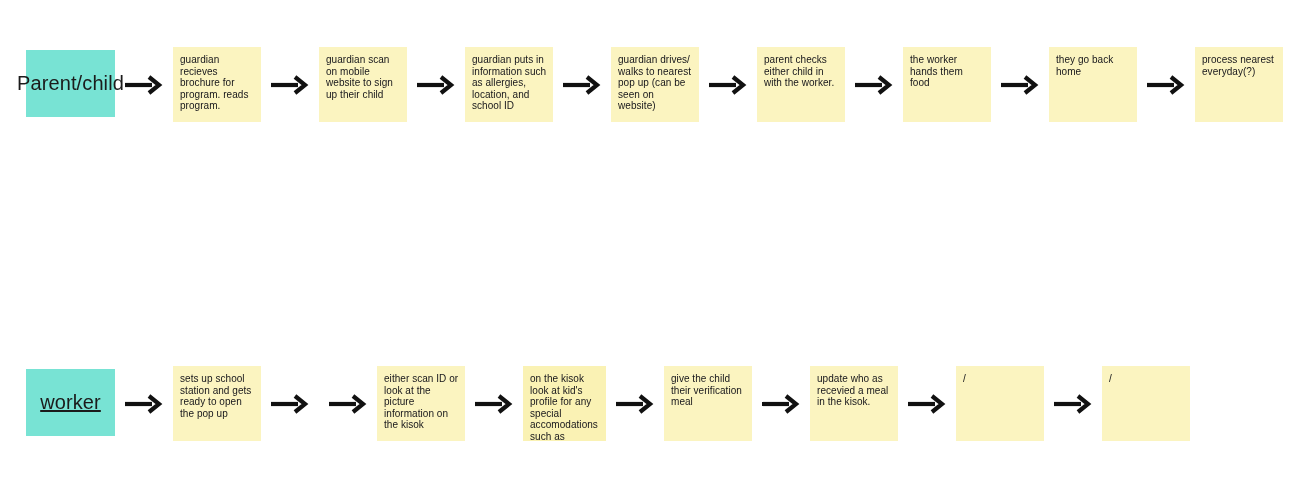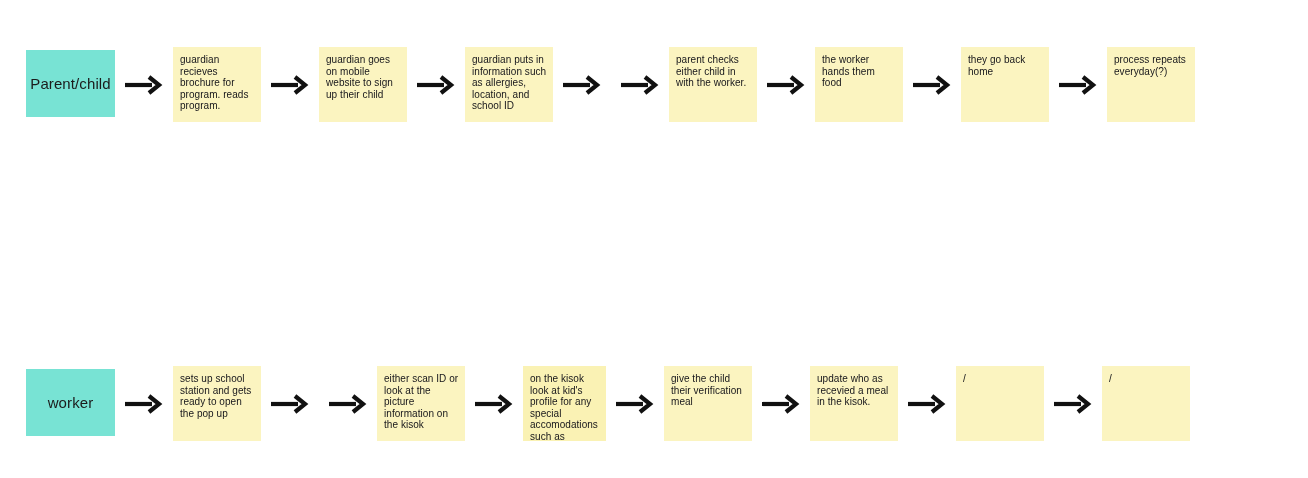--- a/index.html
+++ b/index.html
@@ -29,26 +29,26 @@
   #row-worker { top: 366px; }
 
   .lane-label {
     width: 89px;
     height: 67px;
     background: #78e3d4;
     display: flex;
     align-items: center;
     justify-content: center;
     color: #1b1b1b;
-    font-size: 15px;
+    font-size: 20px;
     letter-spacing: .1px;
     flex: 0 0 auto;
   }
   #row-parent .lane-label { margin-top: 3px; }
-  #row-worker .lane-label { margin-top: 3px; }
+  #row-worker .lane-label { margin-top: 3px; text-decoration: underline; }
 
   .lane-spacer { width: 26px; flex: 0 0 auto; }
 
   .arrow {
     width: 58px;
     height: 75px;
     flex: 0 0 auto;
     display: flex;
     align-items: center;
     justify-content: center;
@@ -91,36 +91,37 @@
       </svg>
     </div>
     <div class="note">guardian recieves brochure for program. reads program.</div>
 
     <div class="arrow">
       <svg width="40" height="20" viewBox="0 0 40 20" aria-hidden="true">
         <line x1="1" y1="10" x2="28" y2="10" stroke="#111111" stroke-width="4.2"></line>
         <polyline points="25,2 35,10 25,18" fill="none" stroke="#111111" stroke-width="4.2" stroke-linejoin="miter"></polyline>
       </svg>
     </div>
-    <div class="note">guardian goes on mobile website to sign up their child</div>
+    <div class="note">guardian scan on mobile website to sign up their child</div>
 
     <div class="arrow">
       <svg width="40" height="20" viewBox="0 0 40 20" aria-hidden="true">
         <line x1="1" y1="10" x2="28" y2="10" stroke="#111111" stroke-width="4.2"></line>
         <polyline points="25,2 35,10 25,18" fill="none" stroke="#111111" stroke-width="4.2" stroke-linejoin="miter"></polyline>
       </svg>
     </div>
     <div class="note">guardian puts in information such as allergies, location, and school ID</div>
 
     <div class="arrow">
       <svg width="40" height="20" viewBox="0 0 40 20" aria-hidden="true">
         <line x1="1" y1="10" x2="28" y2="10" stroke="#111111" stroke-width="4.2"></line>
         <polyline points="25,2 35,10 25,18" fill="none" stroke="#111111" stroke-width="4.2" stroke-linejoin="miter"></polyline>
       </svg>
     </div>
+    <div class="note">guardian drives/ walks to nearest pop up (can be seen on website)</div>
 
     <div class="arrow">
       <svg width="40" height="20" viewBox="0 0 40 20" aria-hidden="true">
         <line x1="1" y1="10" x2="28" y2="10" stroke="#111111" stroke-width="4.2"></line>
         <polyline points="25,2 35,10 25,18" fill="none" stroke="#111111" stroke-width="4.2" stroke-linejoin="miter"></polyline>
       </svg>
     </div>
     <div class="note">parent checks either child in with the worker.</div>
 
     <div class="arrow">
@@ -138,21 +139,21 @@
       </svg>
     </div>
     <div class="note">they go back home</div>
 
     <div class="arrow">
       <svg width="40" height="20" viewBox="0 0 40 20" aria-hidden="true">
         <line x1="1" y1="10" x2="28" y2="10" stroke="#111111" stroke-width="4.2"></line>
         <polyline points="25,2 35,10 25,18" fill="none" stroke="#111111" stroke-width="4.2" stroke-linejoin="miter"></polyline>
       </svg>
     </div>
-    <div class="note">process repeats everyday(?)</div>
+    <div class="note">process nearest everyday(?)</div>
   </div>
 
   <div class="row" id="row-worker">
     <div class="lane-spacer"></div>
 
     <div class="lane-label">
       <span>worker</span>
     </div>
 
     <div class="arrow">

